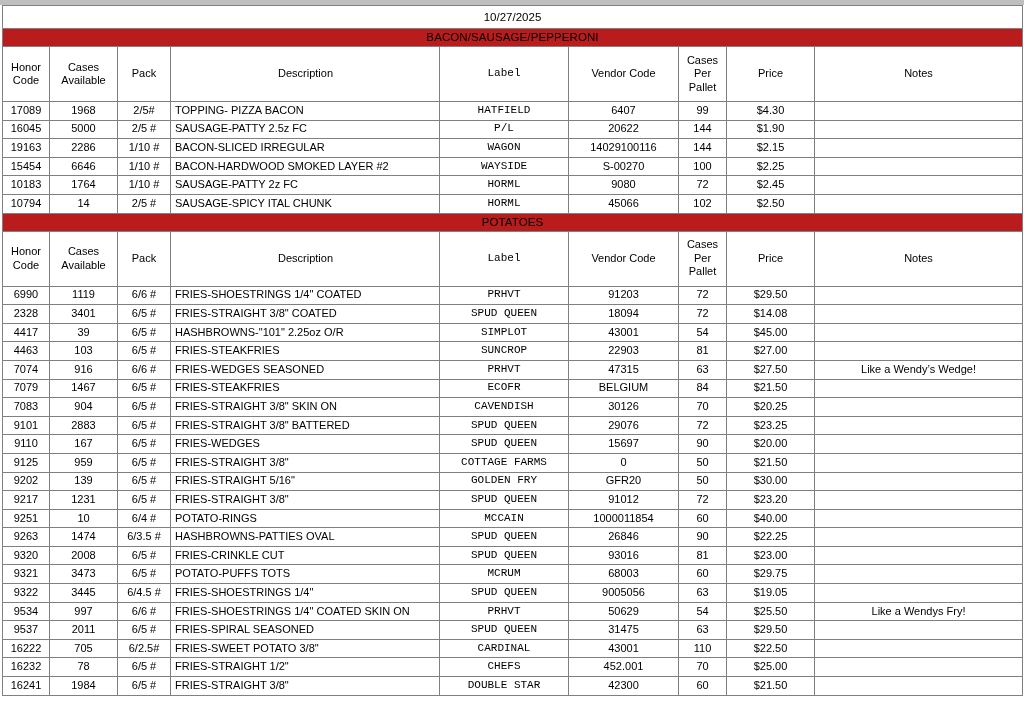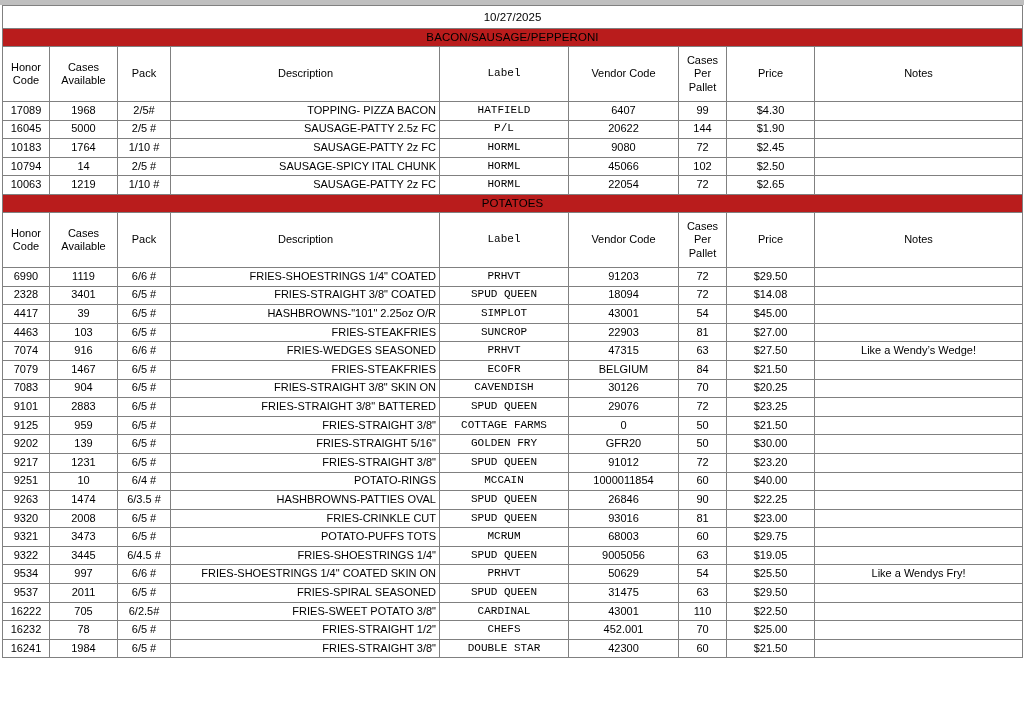--- a/index.html
+++ b/index.html
@@ -96,21 +96,21 @@
   
   .data-row td {
     height: 17.6px;
     font-size: 11px;
   }
 
   
   .c-honor    { text-align: center; margin-top: 12px; }
   .c-cases    { text-align: center; }
   .c-pack     { text-align: center; }
-  .c-desc     { text-align: right; padding-left: 4px !important; }
+  .c-desc     { text-align: left; padding-left: 4px !important; }
   .c-label    { text-align: center; font-family: Liberation Mono, monospace; }
   .c-vendor   { text-align: center; }
   .c-pallet   { text-align: center; }
   .c-price    { text-align: center; }
   .c-notes    { text-align: center; }
 </style>
 </head>
 <body>
 
 <div id="page">
@@ -186,50 +186,61 @@
             <td class="c-cases">5000</td>
             <td class="c-pack">2/5 #</td>
             <td class="c-desc">SAUSAGE-PATTY 2.5z FC</td>
             <td class="c-label">P/L</td>
             <td class="c-vendor">20622</td>
             <td class="c-pallet">144</td>
             <td class="c-price">$1.90</td>
             <td class="c-notes"></td>
           </tr>
           <tr class="data-row">
+            <td class="c-honor">19163</td>
+            <td class="c-cases">2286</td>
+            <td class="c-pack">1/10 #</td>
+            <td class="c-desc">BACON-SLICED IRREGULAR</td>
+            <td class="c-label">WAGON</td>
+            <td class="c-vendor">14029100116</td>
+            <td class="c-pallet">144</td>
+            <td class="c-price">$2.15</td>
+            <td class="c-notes"></td>
+          </tr>
+          <tr class="data-row">
+            <td class="c-honor">15454</td>
+            <td class="c-cases">6646</td>
+            <td class="c-pack">1/10 #</td>
+            <td class="c-desc">BACON-HARDWOOD SMOKED LAYER #2</td>
+            <td class="c-label">WAYSIDE</td>
+            <td class="c-vendor">S-00270</td>
+            <td class="c-pallet">100</td>
+            <td class="c-price">$2.25</td>
+            <td class="c-notes"></td>
+          </tr>
+          <tr class="data-row">
             <td class="c-honor">10183</td>
             <td class="c-cases">1764</td>
             <td class="c-pack">1/10 #</td>
             <td class="c-desc">SAUSAGE-PATTY 2z FC</td>
             <td class="c-label">HORML</td>
             <td class="c-vendor">9080</td>
             <td class="c-pallet">72</td>
             <td class="c-price">$2.45</td>
             <td class="c-notes"></td>
           </tr>
           <tr class="data-row">
             <td class="c-honor">10794</td>
             <td class="c-cases">14</td>
             <td class="c-pack">2/5 #</td>
             <td class="c-desc">SAUSAGE-SPICY ITAL CHUNK</td>
             <td class="c-label">HORML</td>
             <td class="c-vendor">45066</td>
             <td class="c-pallet">102</td>
             <td class="c-price">$2.50</td>
-            <td class="c-notes"></td>
-          </tr>
-          <tr class="data-row">
-            <td class="c-honor">10063</td>
-            <td class="c-cases">1219</td>
-            <td class="c-pack">1/10 #</td>
-            <td class="c-desc">SAUSAGE-PATTY 2z FC</td>
-            <td class="c-label">HORML</td>
-            <td class="c-vendor">22054</td>
-            <td class="c-pallet">72</td>
-            <td class="c-price">$2.65</td>
             <td class="c-notes"></td>
           </tr>
           <tr class="section-row">
             <td colspan="9">POTATOES</td>
           </tr>
           <tr class="head-row">
             <td class="c-honor">
               <span class="stack">Honor</span>
               <span class="stack">Code</span>
             </td>
@@ -343,20 +354,31 @@
             <td class="c-cases">2883</td>
             <td class="c-pack">6/5 #</td>
             <td class="c-desc">FRIES-STRAIGHT 3/8" BATTERED</td>
             <td class="c-label">SPUD QUEEN</td>
             <td class="c-vendor">29076</td>
             <td class="c-pallet">72</td>
             <td class="c-price">$23.25</td>
             <td class="c-notes"></td>
           </tr>
           <tr class="data-row">
+            <td class="c-honor">9110</td>
+            <td class="c-cases">167</td>
+            <td class="c-pack">6/5 #</td>
+            <td class="c-desc">FRIES-WEDGES</td>
+            <td class="c-label">SPUD QUEEN</td>
+            <td class="c-vendor">15697</td>
+            <td class="c-pallet">90</td>
+            <td class="c-price">$20.00</td>
+            <td class="c-notes"></td>
+          </tr>
+          <tr class="data-row">
             <td class="c-honor">9125</td>
             <td class="c-cases">959</td>
             <td class="c-pack">6/5 #</td>
             <td class="c-desc">FRIES-STRAIGHT 3/8"</td>
             <td class="c-label">COTTAGE FARMS</td>
             <td class="c-vendor">0</td>
             <td class="c-pallet">50</td>
             <td class="c-price">$21.50</td>
             <td class="c-notes"></td>
           </tr>

